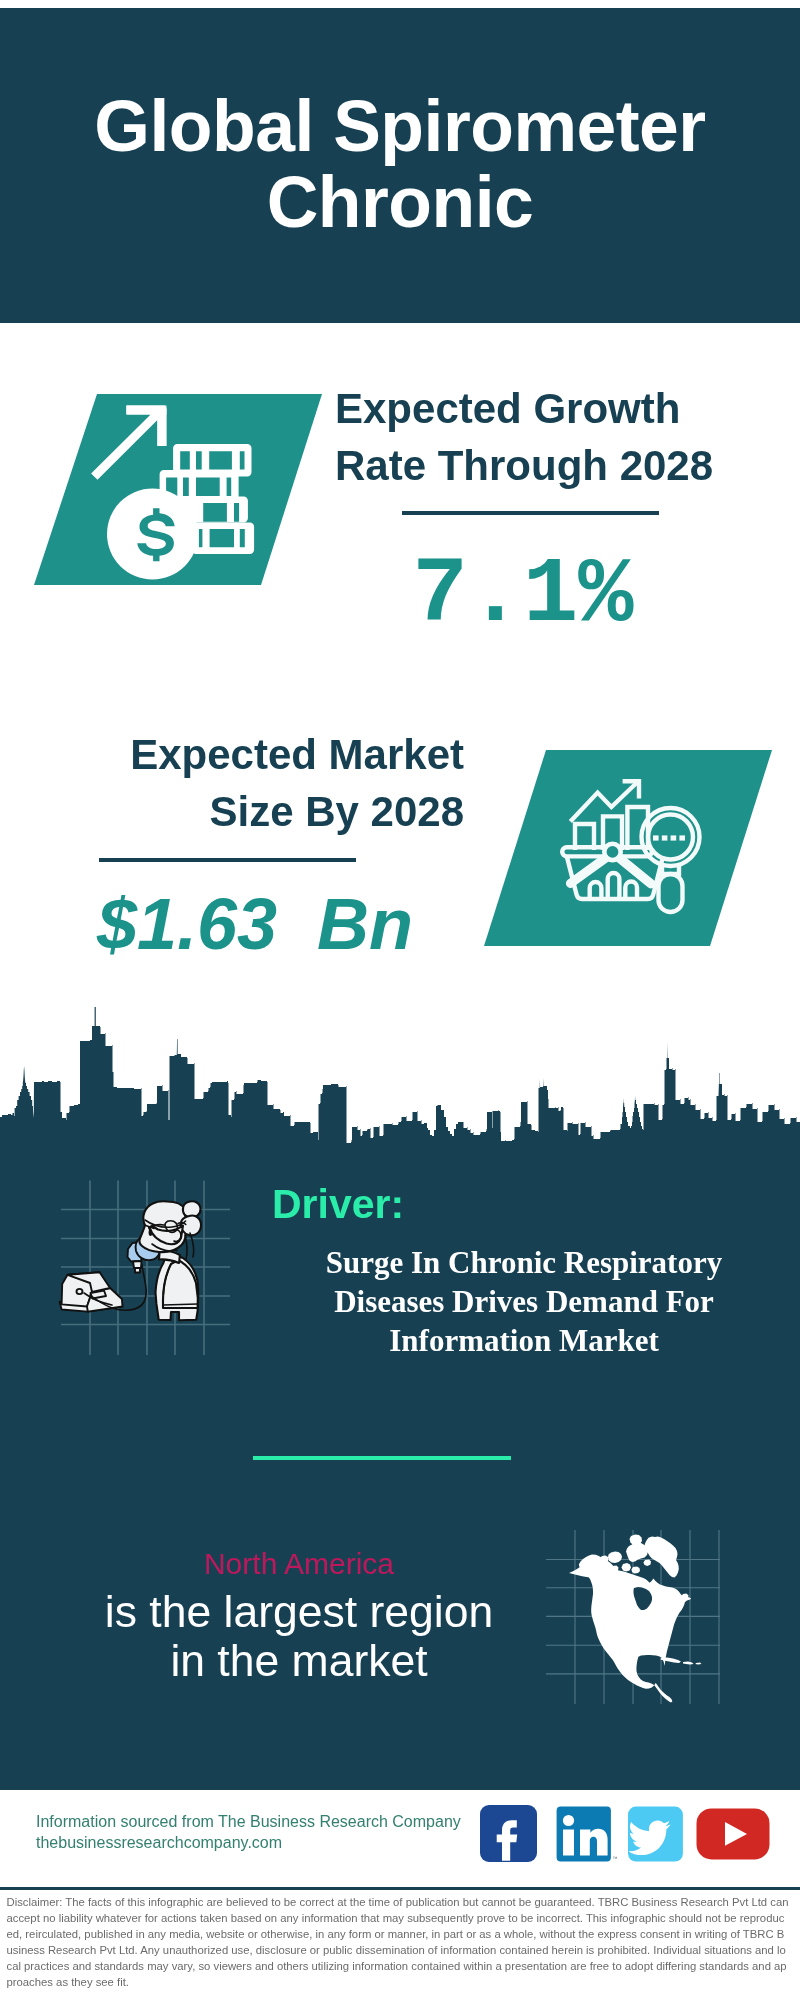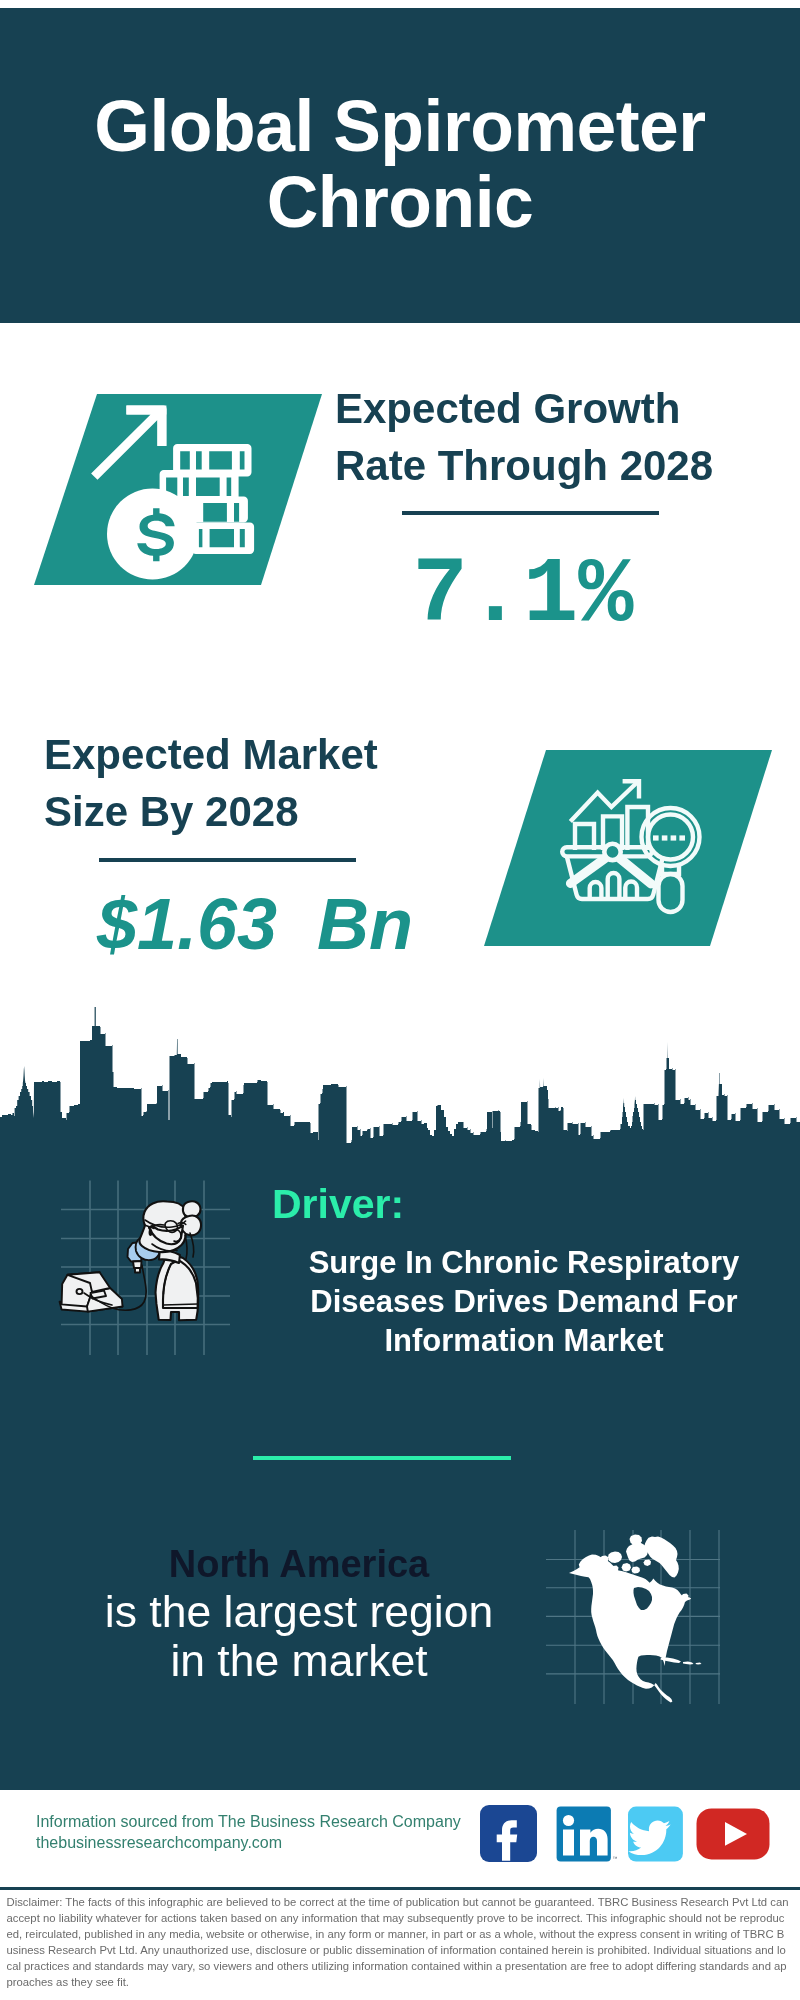--- a/index.html
+++ b/index.html
@@ -14,39 +14,39 @@
   
   .icon1{position:absolute;left:34px;top:394px;width:290px;height:195px;}
   .s1-label{position:absolute;left:335px;top:380px;width:410px;text-align:left;color:#174152;
      font-size:42px;font-weight:bold;line-height:57px;}
   .s1-rule{position:absolute;left:402px;top:511px;width:257px;height:4px;background:#174152;}
   .s1-value{position:absolute;left:318px;top:548px;width:410px;text-align:center;color:#1b938b;
      font-size:92px;font-weight:bold;line-height:95px;font-family:Liberation Mono, monospace;}
 
   
   .icon2{position:absolute;left:484px;top:750px;width:290px;height:196px;}
-  .s2-label{position:absolute;left:44px;top:726px;width:420px;text-align:left;color:#174152;
+  .s2-label{position:absolute;left:44px;top:726px;width:420px;text-align:right;color:#174152;
      font-size:42px;font-weight:bold;line-height:57px;}
   .s2-rule{position:absolute;left:99px;top:858px;width:257px;height:4px;background:#174152;}
   .s2-value{position:absolute;left:45px;top:887px;width:420px;text-align:center;color:#1b938b;
      font-size:72px;font-weight:bold;line-height:75px;white-space:pre;font-style:italic;}
 
   
   .dark{position:absolute;left:0;top:1144px;width:800px;height:646px;background:#174152;}
   .skyline{position:absolute;left:0;top:1004px;width:800px;height:142px;}
 
   
   .driver-illo{position:absolute;left:40px;top:1175px;width:190px;height:190px;}
   .driver-title{position:absolute;left:272px;top:1184px;width:500px;color:#2bedaa;font-size:41px;font-weight:bold;line-height:41px;text-align:left;}
-  .driver-text{position:absolute;left:269px;top:1244px;width:510px;color:#ffffff;font-size:31px;font-weight:bold;line-height:38.9px;text-align:center;}
+  .driver-text{position:absolute;left:269px;top:1244px;width:510px;color:#ffffff;font-size:31px;font-weight:bold;line-height:38.9px;text-align:center;font-family:Liberation Serif, serif;}
   .mid-rule{position:absolute;left:253px;top:1456px;width:258px;height:4px;background:#2bedaa;}
 
   
   .region-text{position:absolute;left:44px;top:1540px;width:510px;text-align:center;}
-  .region-1{color:#0f172a;font-size:38px;font-weight:bold;line-height:48.3px;}
+  .region-1{color:#be185d;font-size:30px;font-weight:normal;line-height:48.3px;}
   .region-2{color:#ffffff;font-size:44.5px;line-height:48.3px;}
   .map{position:absolute;left:545px;top:1512px;width:200px;height:200px;}
 
   
   .footer{position:absolute;left:0;top:1790px;width:800px;height:210px;background:#ffffff;}
   .src-text{position:absolute;left:36px;top:1811px;color:#33806f;font-size:16px;line-height:21px;}
   .socials{position:absolute;left:478px;top:1803px;width:300px;height:62px;}
   .disc{position:absolute;left:6.5px;top:1893.5px;width:782px;color:#6b6b6b;font-size:11.3px;line-height:16px;text-align:left;word-break:break-all;}
   .hairline{position:absolute;left:0;top:1887px;width:800px;height:2.5px;background:#174152;}
 </style>

